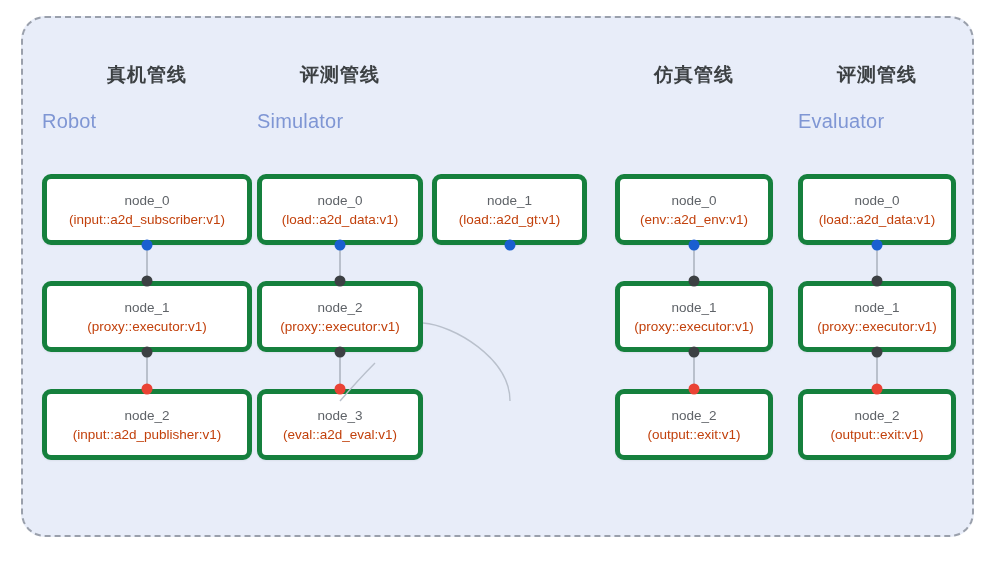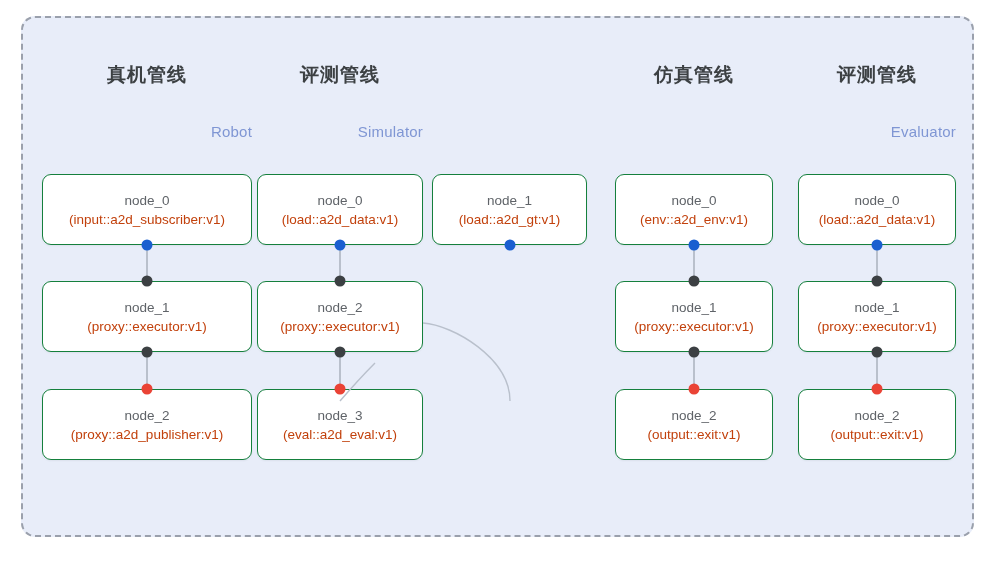--- a/index.html
+++ b/index.html
@@ -24,21 +24,21 @@
   
   #pipeline-panel {
     position: absolute;
     left: 21px;
     top: 16px;
     width: 953px;
     height: 521px;
     box-sizing: border-box;
     background: #e8edf9;
     border: 2px dashed #9aa0ac;
-    border-radius: 14px;
+    border-radius: 24px;
   }
 
   
   #columns {
     position: absolute;
     left: 0;
     top: 0;
     width: 953px;
     height: 521px;
   }
@@ -54,34 +54,34 @@
     width: 100%;
     text-align: center;
     font-size: 19px;
     font-weight: bold;
     color: #3c4043;
     letter-spacing: 1px;
   }
 
   .col-subtitle {
     position: absolute;
-    top: 105px;
+    top: 92px;
     width: 100%;
-    text-align: right;
-    font-size: 15px;
+    text-align: left;
+    font-size: 20px;
     color: #7f96d4;
     letter-spacing: 0.2px;
   }
 
   
   .node {
     position: absolute;
     box-sizing: border-box;
     background: #ffffff;
-    border: 1px solid #15803d;
+    border: 5px solid #15803d;
     border-radius: 9px;
     box-shadow: 0 1px 2px rgba(60, 64, 67, 0.07);
     display: flex;
     flex-direction: column;
     align-items: center;
     justify-content: center;
   }
 
   .node-name {
     font-size: 13.5px;
@@ -141,21 +141,21 @@
         <div class="node" style="left:0px; top:156px; width:210px; height:71px;">
           <div class="node-name">node_0</div>
           <div class="node-spec">(input::a2d_subscriber:v1)</div>
         </div>
         <div class="node" style="left:0px; top:263px; width:210px; height:71px;">
           <div class="node-name">node_1</div>
           <div class="node-spec">(proxy::executor:v1)</div>
         </div>
         <div class="node" style="left:0px; top:371px; width:210px; height:71px;">
           <div class="node-name">node_2</div>
-          <div class="node-spec">(proxy::a2d_publisher:v1)</div>
+          <div class="node-spec">(input::a2d_publisher:v1)</div>
         </div>
 
         <div class="link-line" style="left:104px; top:227px; height:36px;"></div>
         <div class="link-line" style="left:104px; top:334px; height:37px;"></div>
 
         <div class="port port-blue" style="left:105px; top:227px;"></div>
         <div class="port port-dark" style="left:105px; top:263px;"></div>
         <div class="port port-dark" style="left:105px; top:334px;"></div>
         <div class="port port-red" style="left:105px; top:371px;"></div>
       </div>

